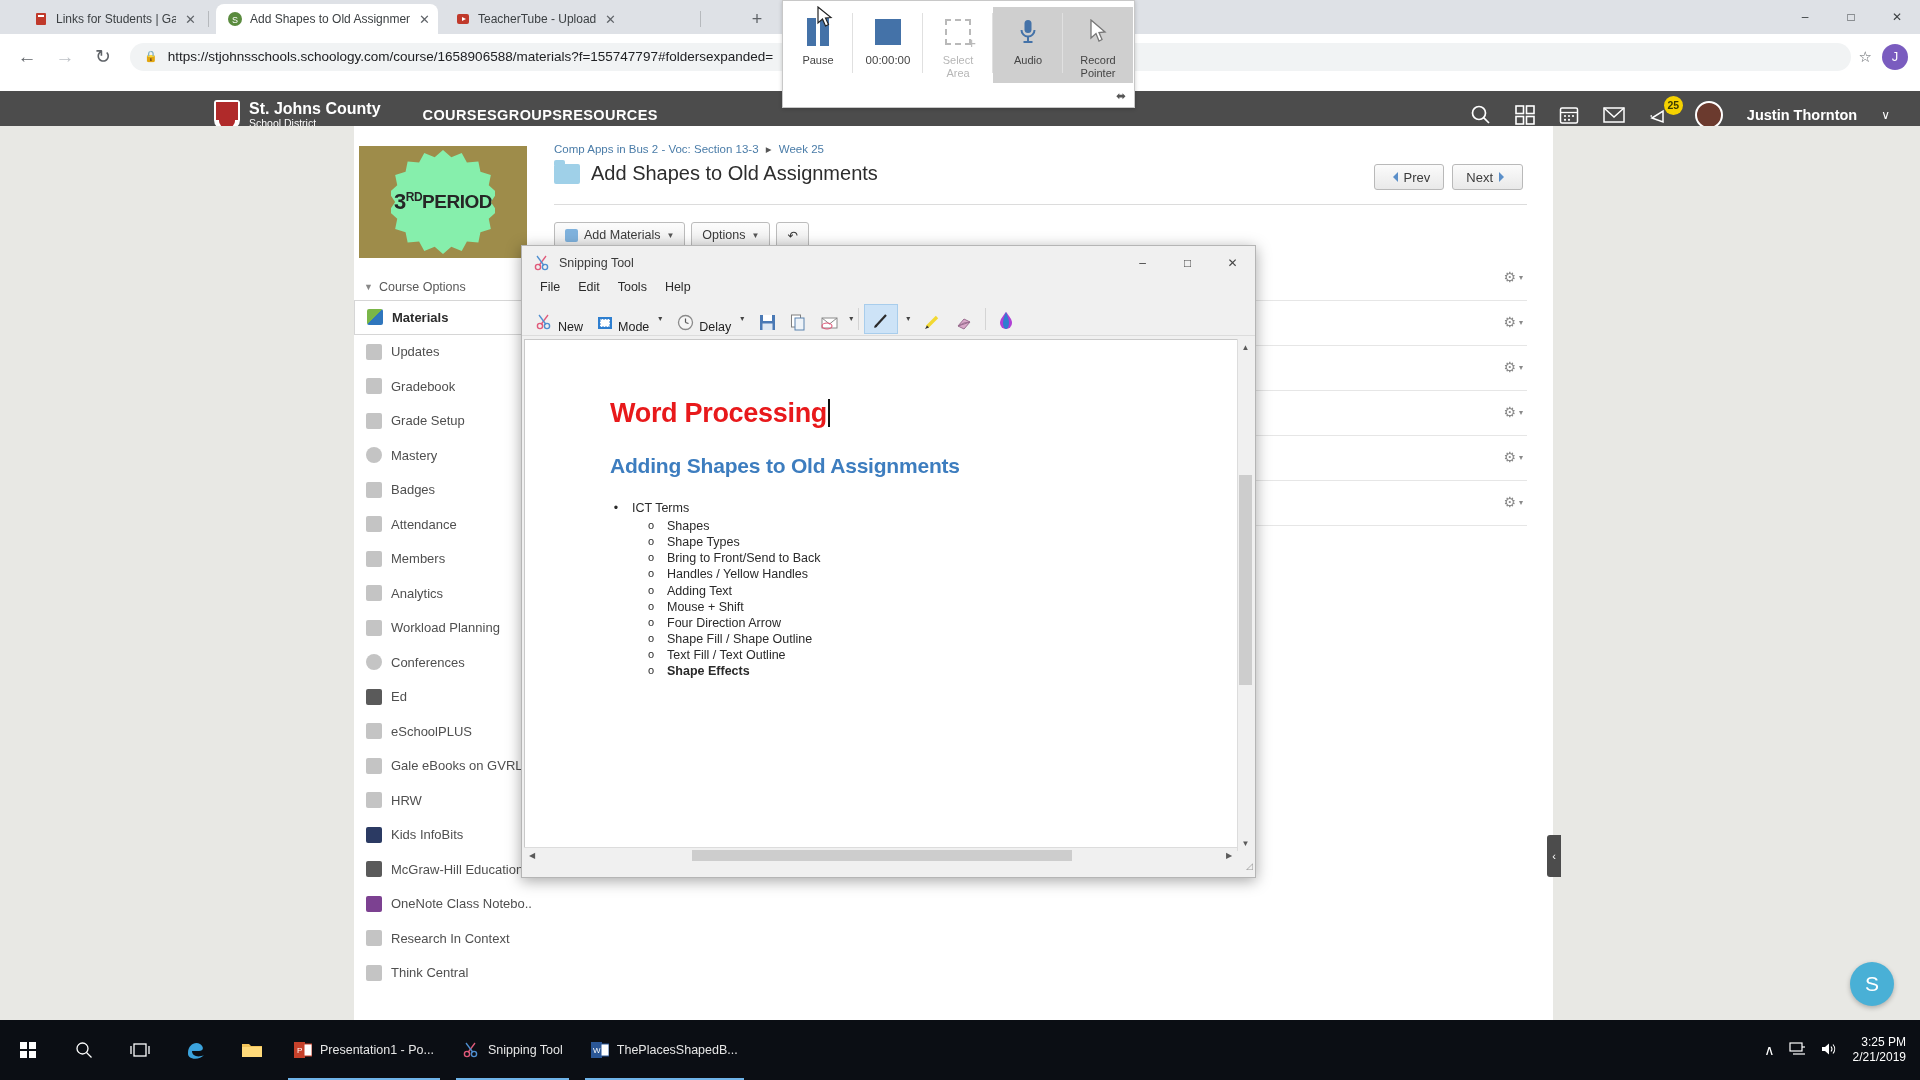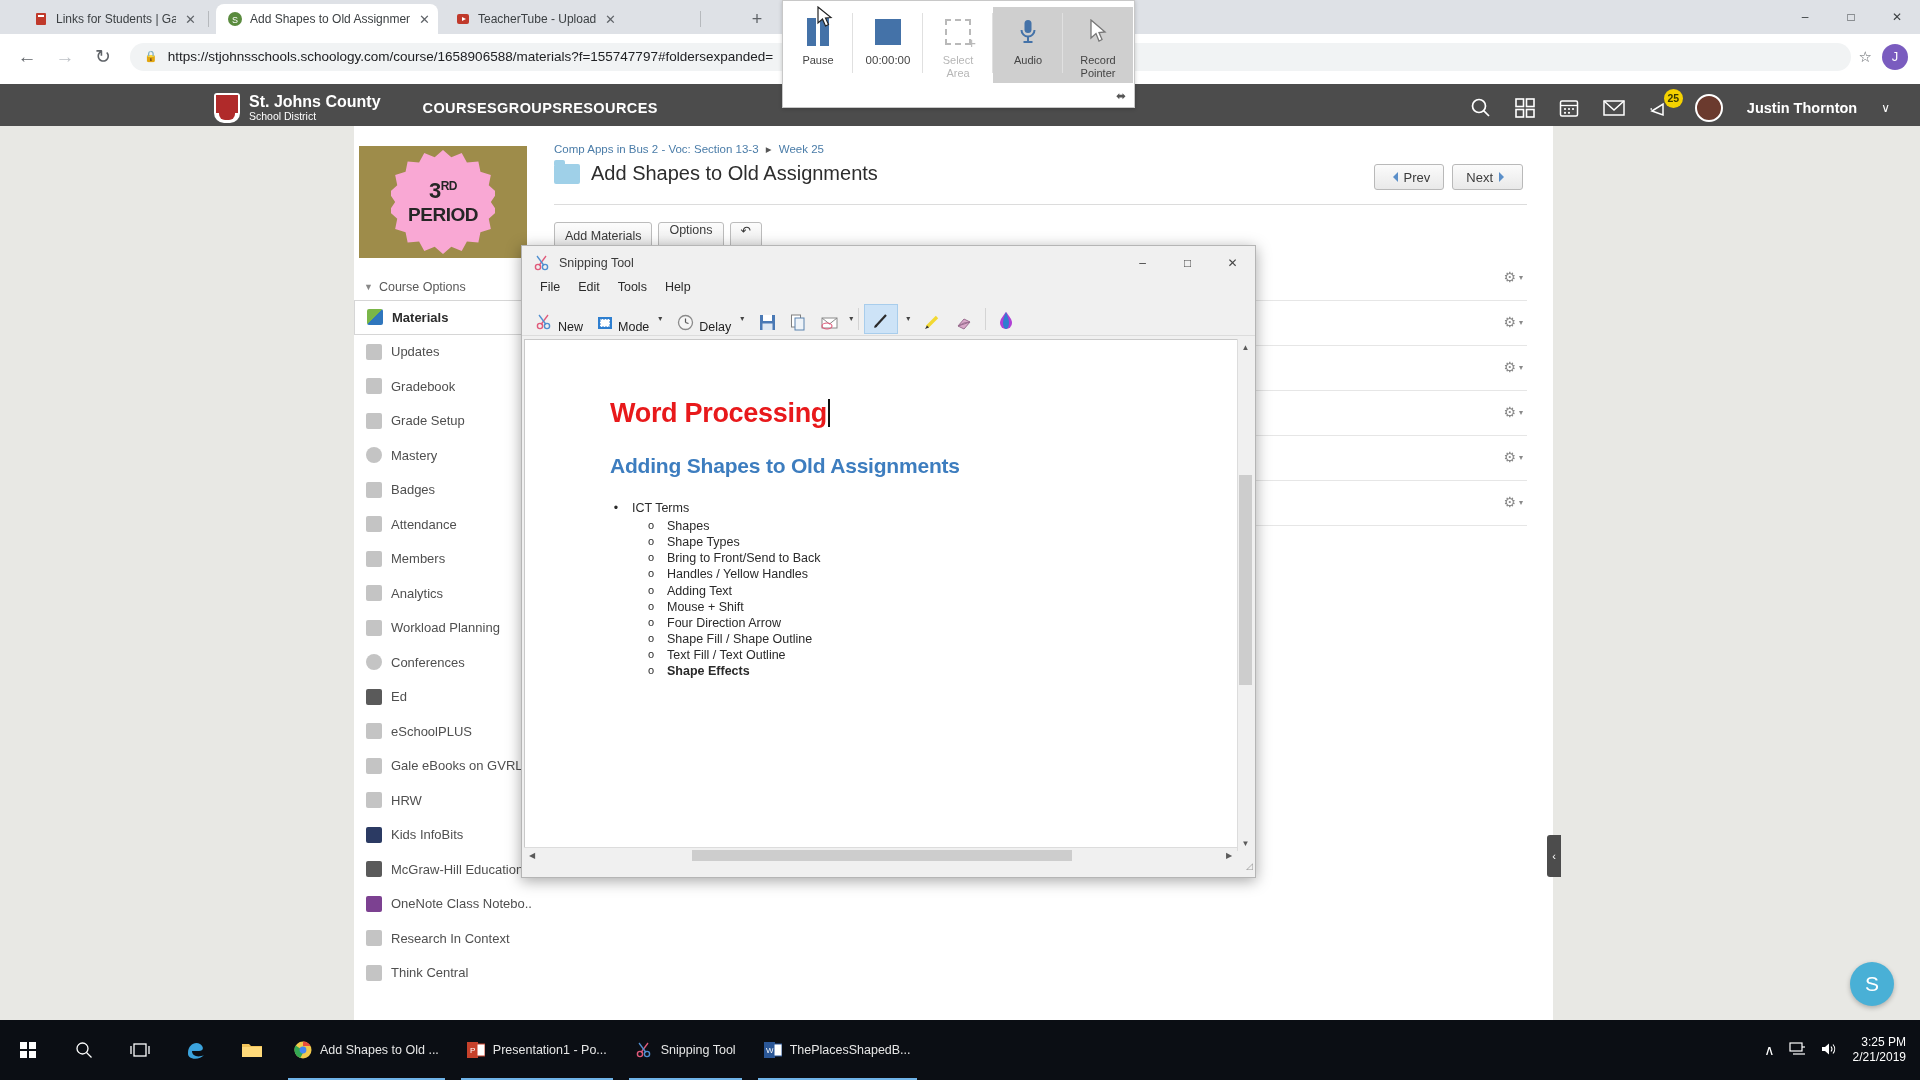--- a/index.html
+++ b/index.html
@@ -77,21 +77,21 @@
   .pause-bars i { display:block; width: 9px; height: 28px; background: #4472a8; }
   .stop-sq { width: 26px; height: 26px; background: #4472a8; }
   .sel-area { width: 26px; height: 26px; border: 2px dashed #b9b9b9; position: relative; }
   .sel-plus { position:absolute; right:-7px; bottom:-7px; color:#b9b9b9; font-size:15px; line-height:1; }
   .rec-close { position:absolute; right:6px; top:4px; font-size:13px; color:#5a5a5a; }
   .rec-pin { position:absolute; right:8px; bottom:4px; font-size:12px; color:#555; }
   .rec-timer { font-size: 11.5px; color: #444; }
 
   
   .sch-header {
-    position: absolute; top: 84px; left: 0; width: 1920px; height: 47px;
+    position: absolute; top: 91px; left: 0; width: 1920px; height: 47px;
     background: #4c4c4c; display: flex; align-items: center;
   }
   .sch-logo { display: flex; align-items: center; gap: 9px; margin-left: 214px; }
   .sch-crest {
     width: 26px; height: 30px; background: #fff; border-radius: 3px 3px 10px 10px;
     position: relative; overflow: hidden;
   }
   .sch-crest::before { content:''; position:absolute; left:2px; top:2px; right:2px; height:18px; background:#b02a2a; }
   .sch-crest::after { content:''; position:absolute; left:5px; top:19px; right:5px; height:8px; background:#b02a2a; border-radius:0 0 6px 6px; }
   .sch-logo-txt { color:#fff; line-height:1.1; }
@@ -112,22 +112,22 @@
 
   .sch-body { position:absolute; top:126px; left:0; width:1920px; height:894px; background:#e8e8e4; }
   .sch-page { position:absolute; top:126px; left:354px; width:1199px; height:894px; background:#fff; }
 
   .left-col { position:absolute; top:126px; left:354px; width:178px; height:894px; background:#fff; }
   .period-badge {
     margin: 20px auto 0; width:168px; height:112px; background:#9e8c4a;
     display:flex;align-items:center;justify-content:center;
   }
   .period-star {
-    width: 104px; height: 104px; background: #f9a8d4;
-    display:flex;flex-direction:column;align-items:center;justify-content:center;
+    width: 104px; height: 104px; background: #86efac;
+    display:flex;flex-direction:row;align-items:center;justify-content:center;
     clip-path: polygon(50% 0%,58% 7%,68% 3%,73% 12%,84% 11%,86% 21%,96% 24%,94% 34%,102% 41%,96% 50%,102% 59%,94% 66%,96% 76%,86% 79%,84% 89%,73% 88%,68% 97%,58% 93%,50% 100%,42% 93%,32% 97%,27% 88%,16% 89%,14% 79%,4% 76%,6% 66%,-2% 59%,4% 50%,-2% 41%,6% 34%,4% 24%,14% 21%,16% 11%,27% 12%,32% 3%,42% 7%);
     color: #262626; font-family: "Liberation Sans", sans-serif;
   }
   .p-3rd { font-size: 22px; font-weight: 900; letter-spacing:-.5px; }
   .p-3rd sup { font-size: 12px; }
   .p-period { font-size: 19px; font-weight: 900; letter-spacing:-.5px; }
 
   .course-options { margin: 22px 0 6px 10px; font-size: 12.5px; color:#595959; display:flex; align-items:center; gap:6px; }
   .co-caret { font-size: 9px; color:#888; }
 
@@ -158,21 +158,21 @@
     display:flex; align-items:center; gap:6px;
   }
   .tri-l { width:0;height:0;border:5px solid transparent;border-right-color:#5b8fc9; }
   .tri-r { width:0;height:0;border:5px solid transparent;border-left-color:#5b8fc9; }
   .hr-line { position:absolute; left:22px; right:26px; top:78px; height:1px; background:#dcdcdc; }
 
   .actionbar { position:absolute; left:22px; top:96px; display:flex; gap:0; }
   .abtn {
     height:26px; padding:0 10px; border:1px solid #bcbcbc; margin-right:6px; border-radius:3px;
     background:linear-gradient(#fcfcfc,#ececec); font-size:12.5px; color:#3a3a3a;
-    display:flex; align-items:center; gap:6px;flex-direction:column;
+    display:flex; align-items:center; gap:6px;
   }
   .abtn .mini { width:13px;height:13px;background:#7fb2dd;border-radius:2px; }
   .abtn .dcar { font-size:8px; color:#555; }
 
   .rows { position:absolute; left:22px; right:26px; top:130px; }
   .mrow { height:45px; border-bottom:1px solid #e6e6e6; position:relative; }
   .gear-wrap { position:absolute; right:4px; top:13px; display:flex; align-items:center; gap:3px; color:#8a8a8a; }
   .gear { font-size:14px; }
   .gcar { font-size:8px; }
 
@@ -818,31 +818,20 @@
     </div>
     <div class="tb-ico">
       <svg width="22" height="18" viewBox="0 0 22 18">
           <path d="M1 3 h7 l2 2 h11 v11 h-20 Z" fill="#f3c45a"></path>
           <path d="M1 6 h20 v10 h-20 Z" fill="#ffda7a"></path>
         </svg>
     </div>
     <div class="tb-app">
       <span class="tb-appico">
         <svg width="18" height="18" viewBox="0 0 18 18">
-            <circle cx="9" cy="9" r="8.5" fill="#f2c94c"></circle>
-            <path d="M9 .5 A8.5 8.5 0 0 1 16.5 5 L9 5 Z" fill="#eb4d3d"></path>
-            <path d="M1.6 4.5 A8.5 8.5 0 0 0 6.3 16.9 L10 10 Z" fill="#34a853"></path>
-            <circle cx="9" cy="9" r="3.4" fill="#4285f4"></circle>
-          </svg>
-      </span>
-      <span>Add Shapes to Old ...</span>
-    </div>
-    <div class="tb-app">
-      <span class="tb-appico">
-        <svg width="18" height="18" viewBox="0 0 18 18">
             <rect x="0" y="1" width="11" height="16" fill="#c6412b"></rect>
             <text x="3" y="12" font-size="8" fill="#fff" font-family="Liberation Sans">P</text>
             <rect x="10" y="3" width="8" height="12" fill="#fff" stroke="#c6412b"></rect>
           </svg>
       </span>
       <span>Presentation1 - Po...</span>
     </div>
     <div class="tb-app">
       <span class="tb-appico">
         <svg width="18" height="18" viewBox="0 0 18 18">

